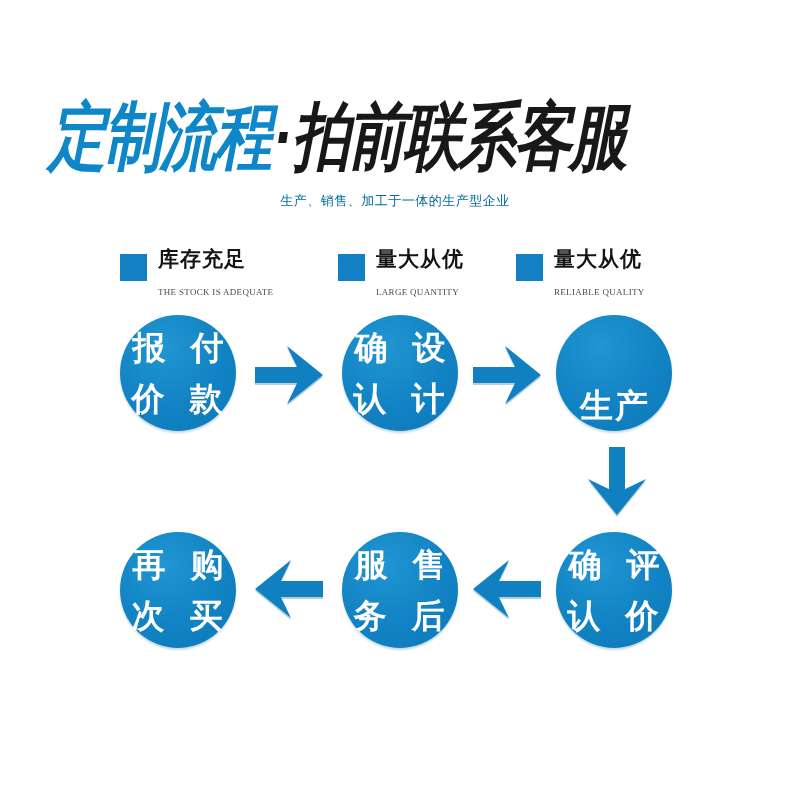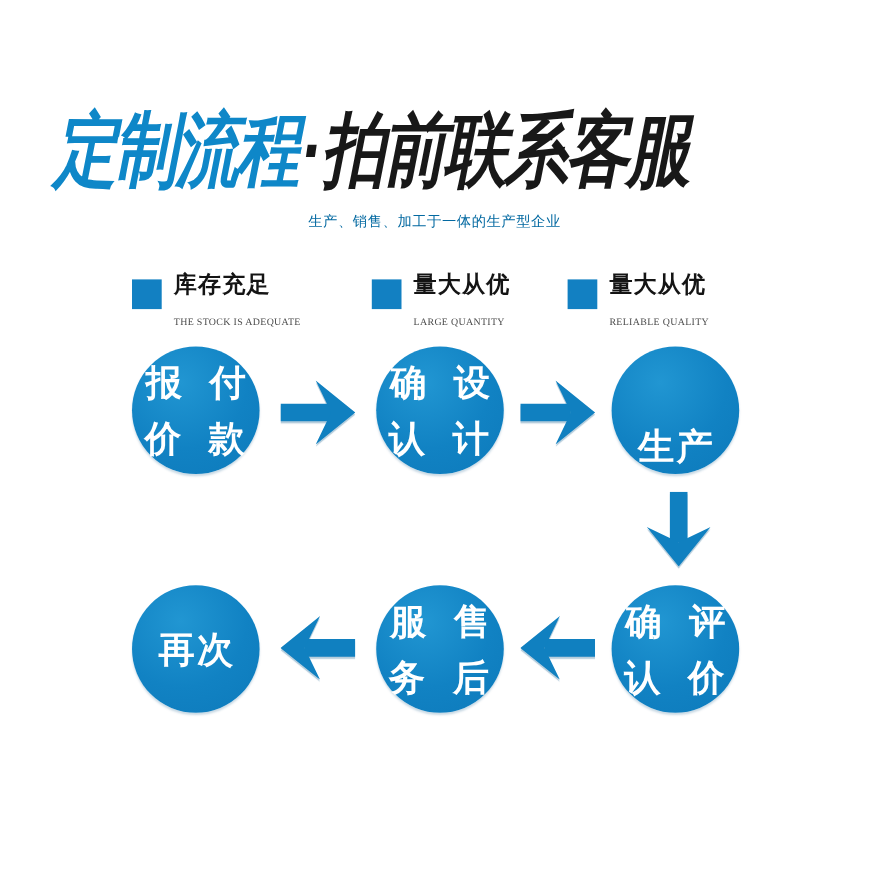--- a/index.html
+++ b/index.html
@@ -111,20 +111,21 @@
     <span>生产</span>
   </div>
 
   <svg class="arrow adown" width="58" height="68" viewBox="0 0 58 68">
     <polygon points="21,0 37,0 37,46 21,46"></polygon>
     <polygon points="0,32 29,46 58,32 29,68"></polygon>
   </svg>
 
   <div class="circle c4">
     <span>再次</span>
+    <span>购买</span>
   </div>
   <svg class="arrow al2" width="68" height="58" viewBox="0 0 68 58">
     <polygon points="68,21 22,21 22,37 68,37"></polygon>
     <polygon points="36,0 0,29 36,58 22,29"></polygon>
   </svg>
   <div class="circle c5">
     <span>服务</span>
     <span>售后</span>
   </div>
   <svg class="arrow al1" width="68" height="58" viewBox="0 0 68 58">

